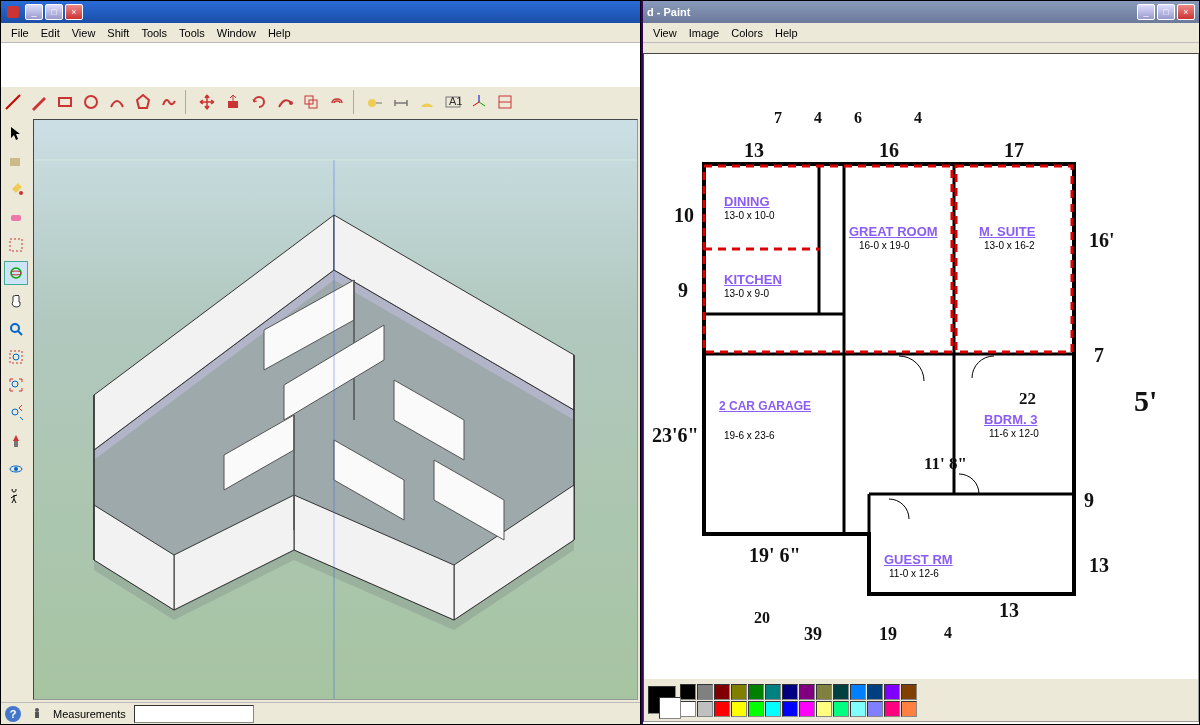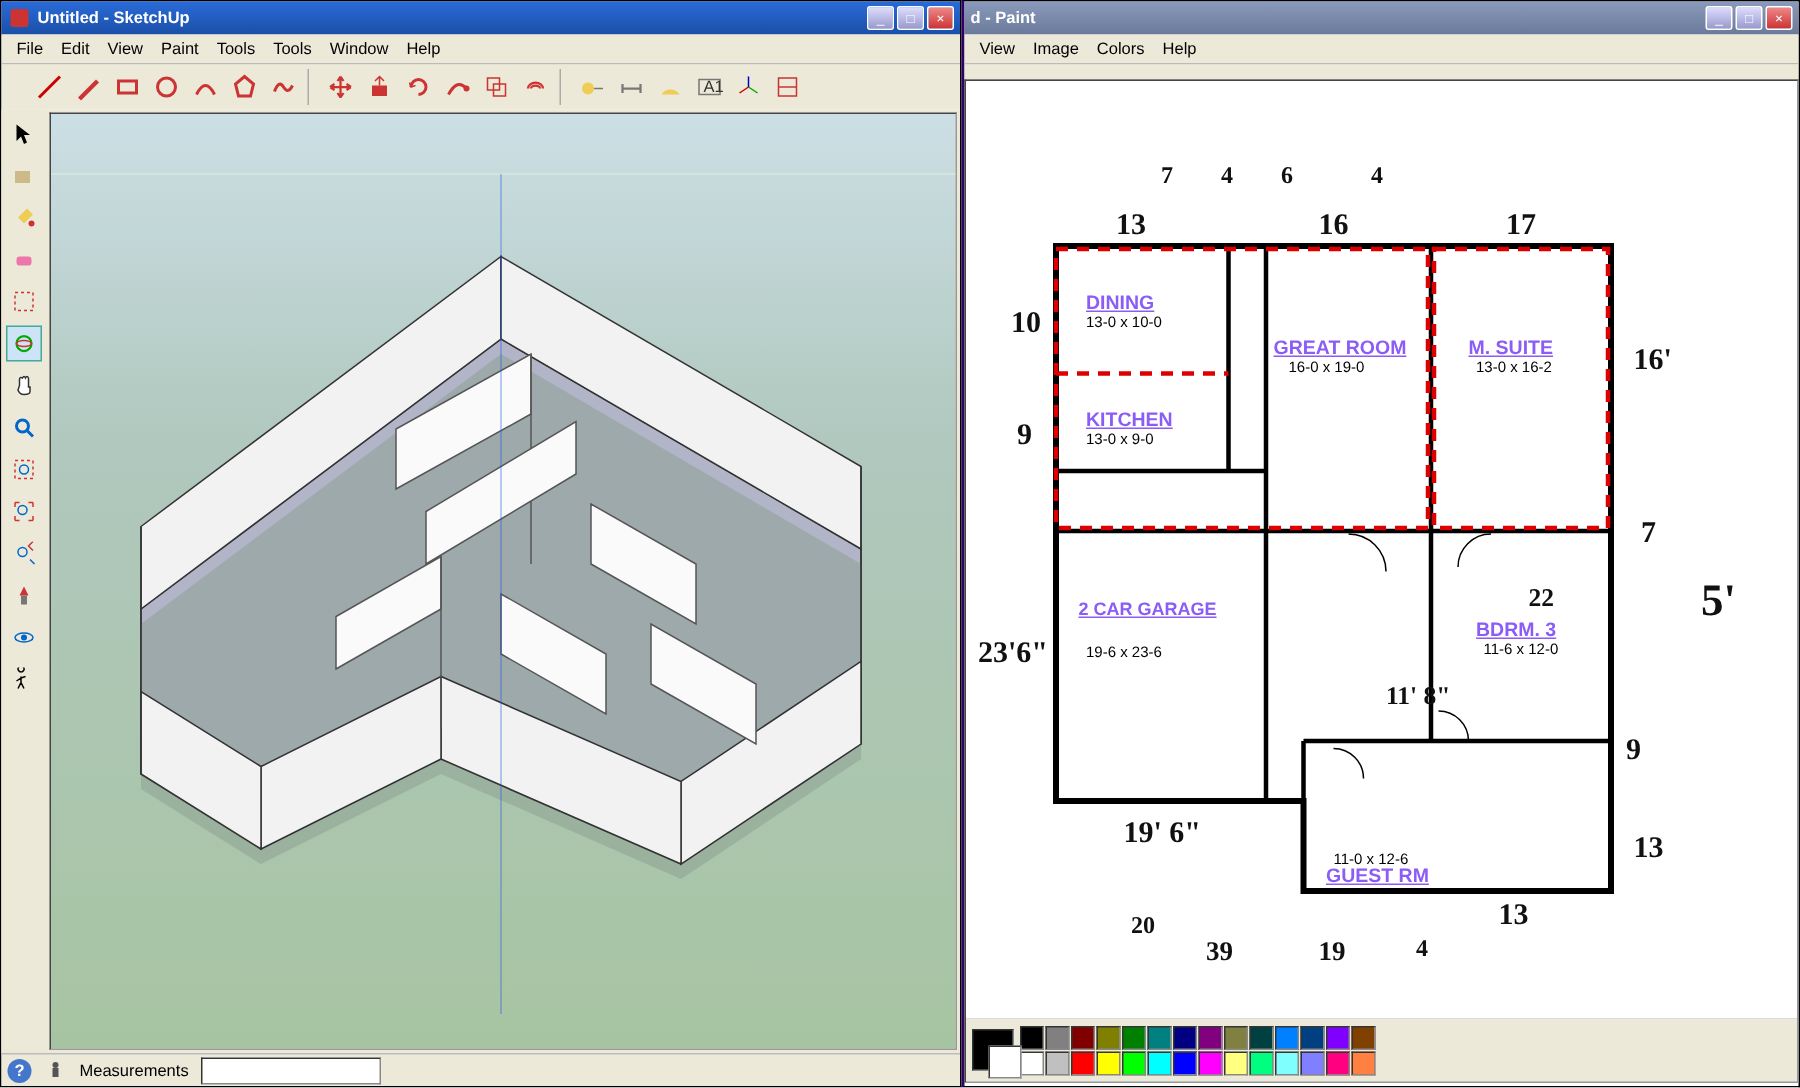--- a/index.html
+++ b/index.html
@@ -12,21 +12,21 @@
 .titlebar.inactive { background: linear-gradient(to bottom, #8a9abc, #6b7a9a); }
 .titlebar .logo { width: 16px; height: 16px; margin-right: 4px; display: inline-flex; align-items: center; justify-content: center; }
 .titlebar .title { flex: 1; font-weight: bold; }
 .win-controls { display: flex; gap: 2px; }
 .win-btn { width: 18px; height: 16px; background: linear-gradient(to bottom, #ddf, #99c); border: 1px solid #fff; border-radius: 2px; display: flex; align-items: center; justify-content: center; font-size: 9px; cursor: pointer; color: #fff; }
 .win-btn.close { background: linear-gradient(to bottom, #e88, #c33); }
 
 .menubar { height: 20px; background: #ece9d8; display: flex; align-items: center; padding: 0 4px; border-bottom: 1px solid #bbb; }
 .menubar span { padding: 2px 6px; cursor: default; }
 
-.toolbar-row { height: 30px; background: #ece9d8; display: flex; align-items: center; padding: 2px 20px; gap: 2px; }
+.toolbar-row { height: 30px; background: #ece9d8; display: flex; align-items: center; padding: 2px 0; gap: 2px; margin-top: 44px; }
 .toolbar-row-paint { height: 10px; background: #ece9d8; }
 
 .tool-ico { width: 24px; height: 24px; display: inline-flex; align-items: center; justify-content: center; border: 1px solid transparent; cursor: pointer; }
 .sep { width: 6px; height: 24px; border-left: 1px solid #aaa; margin: 0 2px; }
 
 .content-row { flex: 1; display: flex; background: #ece9d8; min-height: 0; }
 .side-tools { width: 30px; background: #ece9d8; display: flex; flex-direction: column; align-items: center; padding: 4px 2px; gap: 4px; }
 .side-tools .tool-ico.active { background: #cde3f6; border: 1px solid #4a9; }
 
 .viewport { flex: 1; background: linear-gradient(to bottom, #ccdfe5 0%, #b0c8be 35%, #a7c4a2 100%); position: relative; border: 1px inset #999; margin: 2px; overflow: hidden; }
@@ -61,33 +61,32 @@
 <body>
 
 <div class="window sketchup">
 
   <div class="titlebar">
     <span class="logo">
       <svg width="14" height="14">
           <rect x="1" y="1" width="12" height="12" fill="#c33" rx="2"></rect>
         </svg>
     </span>
-    <span class="title">Untitled - SketchUp</span>
     <div class="win-controls">
       <div class="win-btn">_</div>
       <div class="win-btn">□</div>
       <div class="win-btn close">×</div>
     </div>
   </div>
 
   <div class="menubar">
     <span>File</span>
     <span>Edit</span>
     <span>View</span>
-    <span>Paint</span>
+    <span>Shift</span>
     <span>Tools</span>
     <span>Tools</span>
     <span>Window</span>
     <span>Help</span>
   </div>
 
   <div class="toolbar-row">
     <span class="tool-ico">
         <svg width="18" height="18">
           <line x1="2" y1="16" x2="16" y2="2" stroke="#c00" stroke-width="2"></line>
@@ -392,21 +391,21 @@
 
       <div class="plan-label" style="left:335px; top:170px; font-size:13px">M. SUITE</div>
       <div class="plan-dim" style="left:340px; top:186px">13-0 x 16-2</div>
 
       <div class="plan-label" style="left:75px; top:345px; font-size:12px">2 CAR GARAGE</div>
       <div class="plan-dim" style="left:80px; top:376px">19-6 x 23-6</div>
 
       <div class="plan-label" style="left:340px; top:358px; font-size:13px">BDRM. 3</div>
       <div class="plan-dim" style="left:345px; top:374px">11-6 x 12-0</div>
 
-      <div class="plan-label" style="left:240px; top:522px; font-size:13px">GUEST RM</div>
+      <div class="plan-label" style="left:240px; top:498px; font-size:13px">GUEST RM</div>
       <div class="plan-dim" style="left:245px; top:514px">11-0 x 12-6</div>
 
       <div class="handwritten" style="left:130px; top:55px; font-size:16px">7</div>
       <div class="handwritten" style="left:170px; top:55px; font-size:16px">4</div>
       <div class="handwritten" style="left:210px; top:55px; font-size:16px">6</div>
       <div class="handwritten" style="left:270px; top:55px; font-size:16px">4</div>
       <div class="handwritten" style="left:100px; top:85px">13</div>
       <div class="handwritten" style="left:235px; top:85px">16</div>
       <div class="handwritten" style="left:360px; top:85px">17</div>
 

